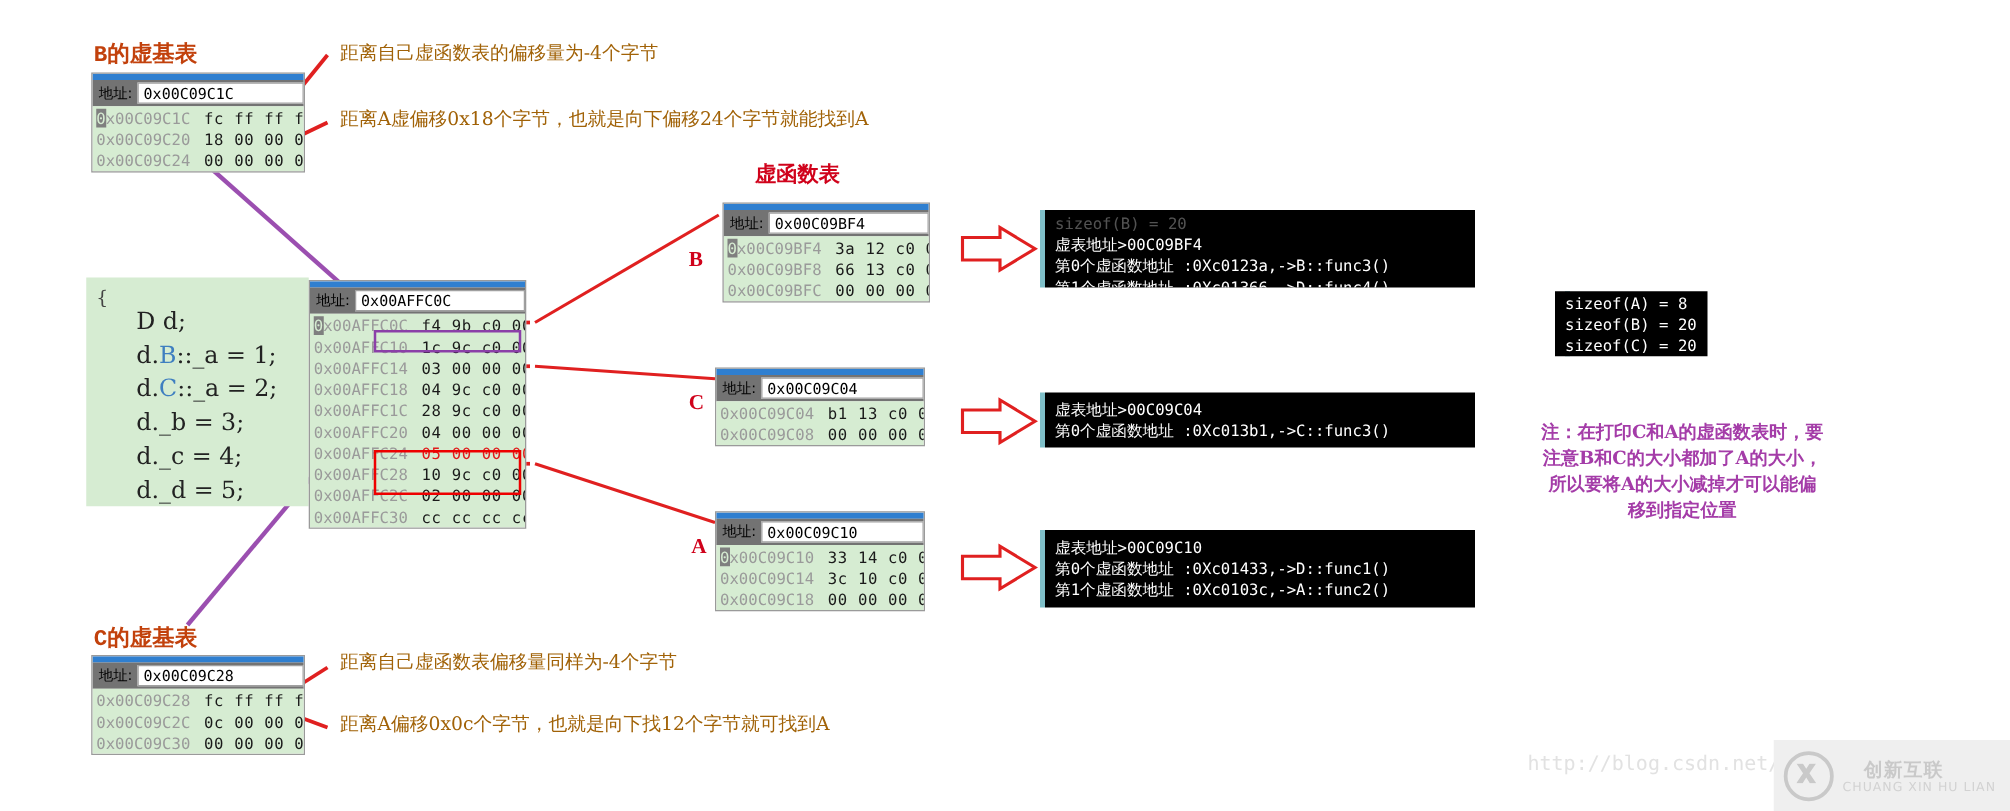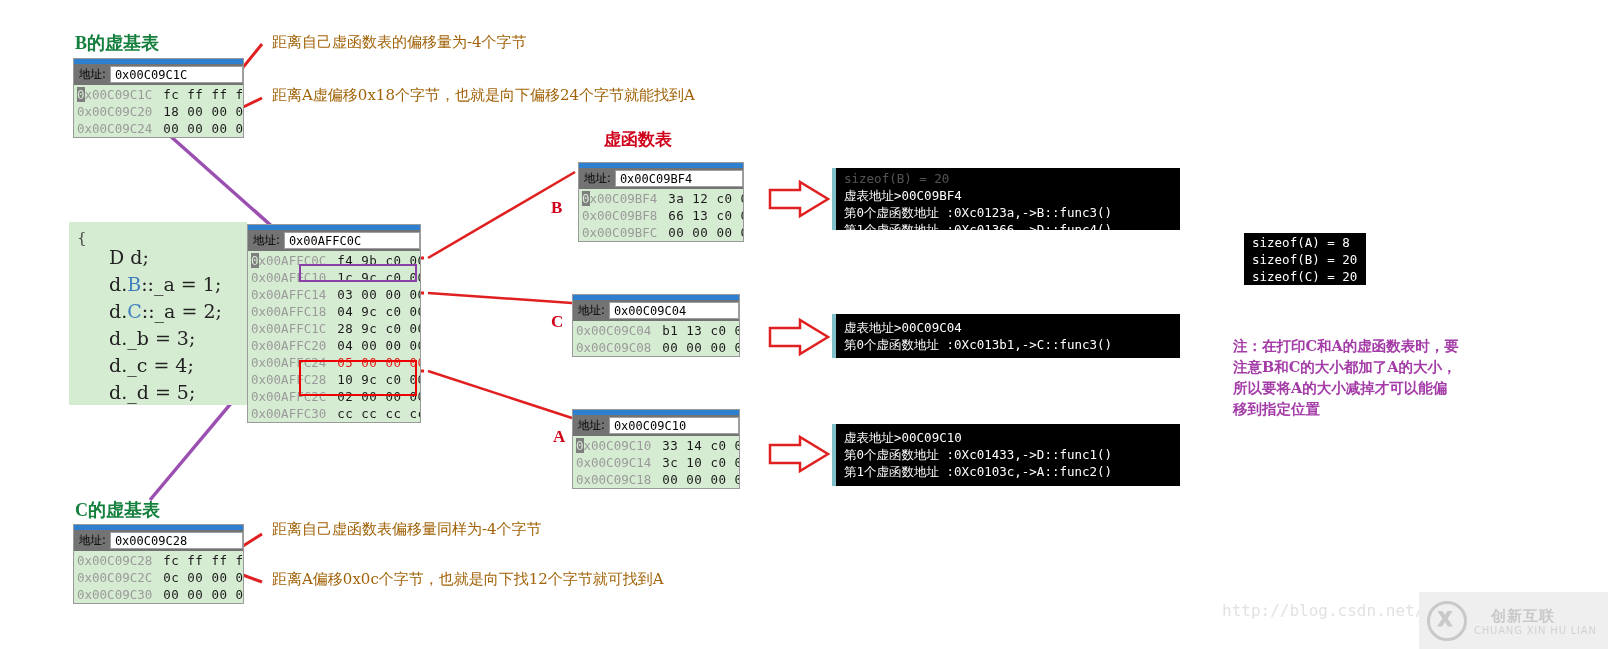--- a/index.html
+++ b/index.html
@@ -7,22 +7,22 @@
     width:1608px;height:649px;
     background:#ffffff;
     position:relative;
     overflow:hidden;
     font-family:"Liberation Serif", serif;
   }
   .abs{position:absolute;}
 
   
   .hdr-purple{
-    color:#15803d;
-    font-family:Liberation Serif, serif;
+    color:#c2410c;
+    font-family:Liberation Mono, monospace;
     font-weight:bold;
     font-size:18px;
     white-space:nowrap;
   }
   .hdr-red{
     color:#d0021b;
     font-family:"DejaVu Serif", serif;
     font-weight:bold;
     font-size:17px;
     white-space:nowrap;
@@ -413,21 +413,21 @@
   <div>第1个虚函数地址 :0Xc0103c,-&gt;A::func2()</div>
 </div>
 
 <div class="console-edge" style="left:1252px;top:233px;height:52px;"></div>
 <div class="abs console" style="left:1244px;top:233px;width:122px;height:52px;padding-top:1px;">
   <div>sizeof(A) = 8</div>
   <div>sizeof(B) = 20</div>
   <div>sizeof(C) = 20</div>
 </div>
 
-<div class="abs" style="left:1233px;top:335px;">
+<div class="abs" style="left:1233px;top:335px;text-align:center;">
   <div class="note-purple">注：在打印C和A的虚函数表时，要</div>
   <div class="note-purple">注意B和C的大小都加了A的大小，</div>
   <div class="note-purple">所以要将A的大小减掉才可以能偏</div>
   <div class="note-purple">移到指定位置</div>
 </div>
 
 <div class="abs hdr-purple" style="left:75px;top:498px;">C的虚基表</div>
 
 <div class="abs memwin" style="left:73px;top:524px;width:171px;">
   <div class="titlebar"></div>

